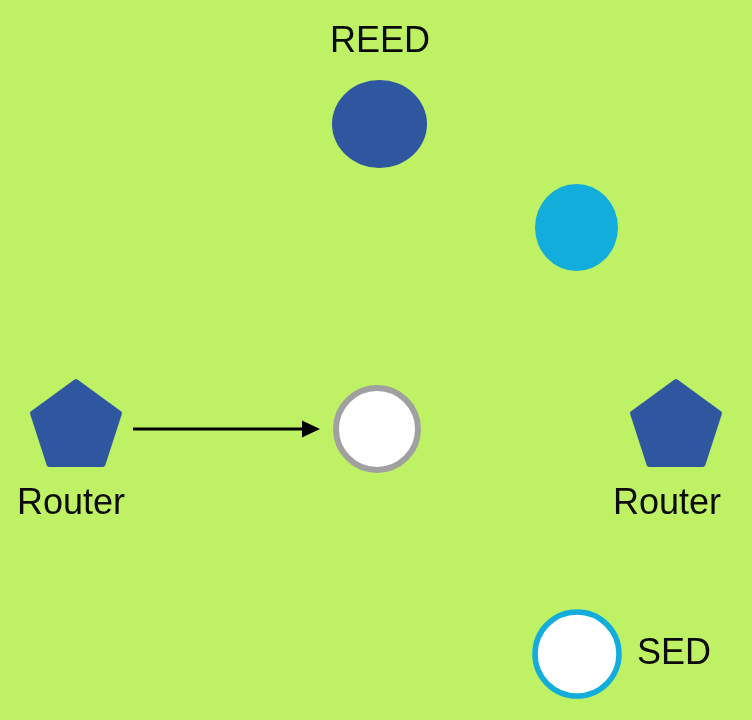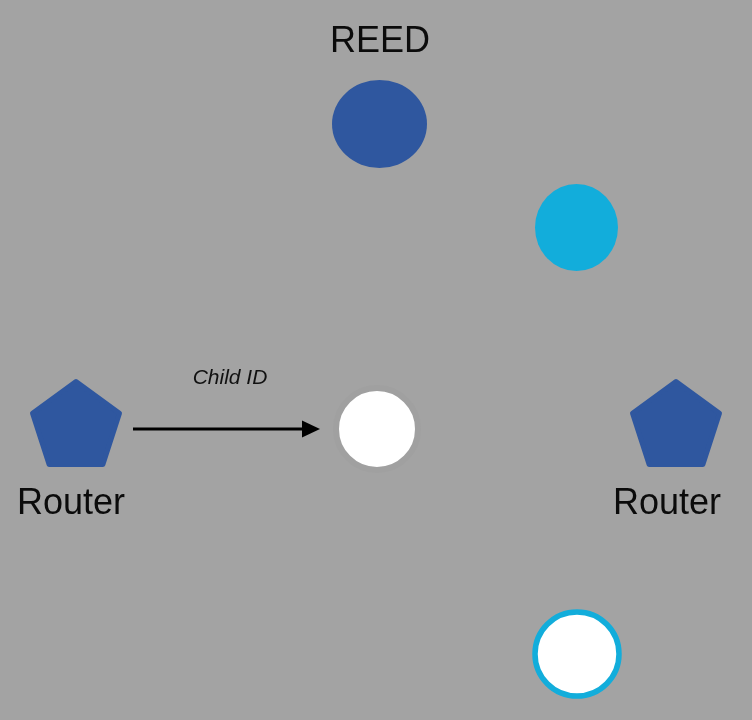--- a/index.html
+++ b/index.html
@@ -7,21 +7,21 @@
     padding: 0;
     background: #ffffff;
   }
   body {
     font-family: "Liberation Sans", sans-serif;
   }
   #canvas {
     position: relative;
     width: 752px;
     height: 720px;
-    background: #a3a3a3;
+    background: #bef264;
     overflow: hidden;
   }
   .node-label {
     position: absolute;
     font-family: "Liberation Sans", sans-serif;
     font-size: 36px;
     line-height: 1;
     color: #0b0b0b;
     white-space: nowrap;
     letter-spacing: 0px;
@@ -63,21 +63,20 @@
 
   <div class="shape" style="left:30px; top:380px;">
     <svg width="92" height="88" viewBox="0 0 92 88" aria-hidden="true">
       <path d="M46 1.5 L89.5 33.2 L72.9 84.5 L19.1 84.5 L2.5 33.2 Z" fill="#2F579F" stroke="#2F579F" stroke-width="5" stroke-linejoin="round"></path>
     </svg>
   </div>
 
   <div class="node-label" style="left:17px; top:484px;">Router</div>
 
   <div class="edge-label" style="left:150px; top:364px; width:160px;">
-    <div>Child ID</div>
   </div>
 
   <div class="shape" style="left:130px; top:415px;">
     <svg width="200" height="28" viewBox="0 0 200 28" aria-hidden="true">
       <line x1="3" y1="14" x2="176" y2="14" stroke="#000000" stroke-width="3"></line>
       <path d="M172 5.5 L190 14 L172 22.5 Z" fill="#000000"></path>
     </svg>
   </div>
 
   <div class="shape" style="left:332px; top:384px;">
@@ -93,14 +92,15 @@
   </div>
 
   <div class="node-label" style="left:613px; top:484px;">Router</div>
 
   <div class="shape" style="left:531px; top:608px;">
     <svg width="92" height="92" viewBox="0 0 92 92" aria-hidden="true">
       <circle cx="46" cy="46" r="42" fill="#ffffff" stroke="#12ADDB" stroke-width="5.5"></circle>
     </svg>
   </div>
 
+  <div class="node-label" style="left:637px; top:634px;">SED</div>
 
 </div>
 
 </body></html>

